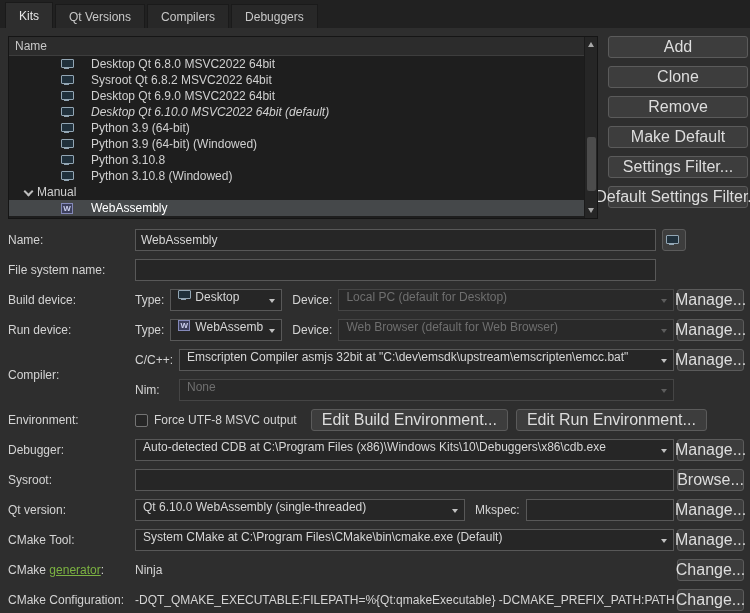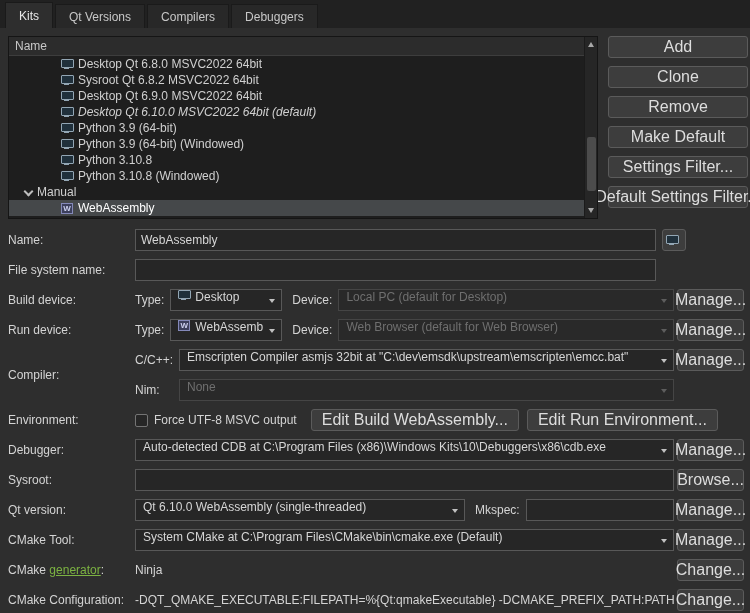--- a/index.html
+++ b/index.html
@@ -22,21 +22,21 @@
 
   .content { padding: 8px 6px 0 8px; }
   .top { display: flex; gap: 10px; }
 
   
   .tree { position: relative; width: 590px; height: 183px; background: #1e1e1e; border: 1px solid #151515; overflow: hidden; flex-shrink: 0; }
   .tree-header { height: 19px; line-height: 18px; background: #2c2c2c; border-bottom: 1px solid #3d3d3d; padding-left: 6px; margin-right: 13px; color: #c8c8c8; }
   .tree-rows { margin-right: 13px; }
   .tree-row { height: 16px; display: flex; align-items: center; white-space: nowrap; color: #d0d0d0; overflow: hidden; }
   .tree-row.sel { background: #45484a; color: #ffffff; }
-  .ind2 { padding-left: 52px; }
+  .ind2 { padding-left: 52px; gap: 13px; }
   .ind1 { padding-left: 14px; }
   .italic { font-style: italic; }
 
   .mon-icon { position: relative; width: 12px; height: 11px; margin-right: 5px; flex-shrink: 0; display: inline-block; }
   .mon-icon::before { content: ""; position: absolute; left: 0; top: 0; width: 11px; height: 7px; border: 1px solid #93a6b4; background: #20303b; border-radius: 1px; }
   .mon-icon::after { content: ""; position: absolute; left: 3px; top: 8px; width: 5px; height: 2px; background: #93a6b4; }
 
   .wasm-icon { width: 12px; height: 11px; margin-right: 5px; flex-shrink: 0; display: inline-flex; align-items: center; justify-content: center;
     background: #3c3f5c; border: 1px solid #8489b9; color: #ccd0ee; font-size: 8px; line-height: 9px; font-weight: bold; }
   .wasm-icon::after { content: "W"; }
@@ -235,21 +235,21 @@
           </div>
           <div class="btn w86 ghost"></div>
         </div>
       </div>
     </div>
 
     <div class="frow">
       <div class="flabel">Environment:</div>
       <span class="cb"></span>
       <span class="cb-label">Force UTF-8 MSVC output</span>
-      <div class="btn envbtn">Edit Build WebAssembly...</div>
+      <div class="btn envbtn">Edit Build Environment...</div>
       <div class="btn envbtn">Edit Run Environment...</div>
     </div>
 
     <div class="frow">
       <div class="flabel">Debugger:</div>
       <div class="combo grow">
         <span class="ctext">Auto-detected CDB at C:\Program Files (x86)\Windows Kits\10\Debuggers\x86\cdb.exe</span>
       </div>
       <div class="btn w86">Manage...</div>
     </div>

